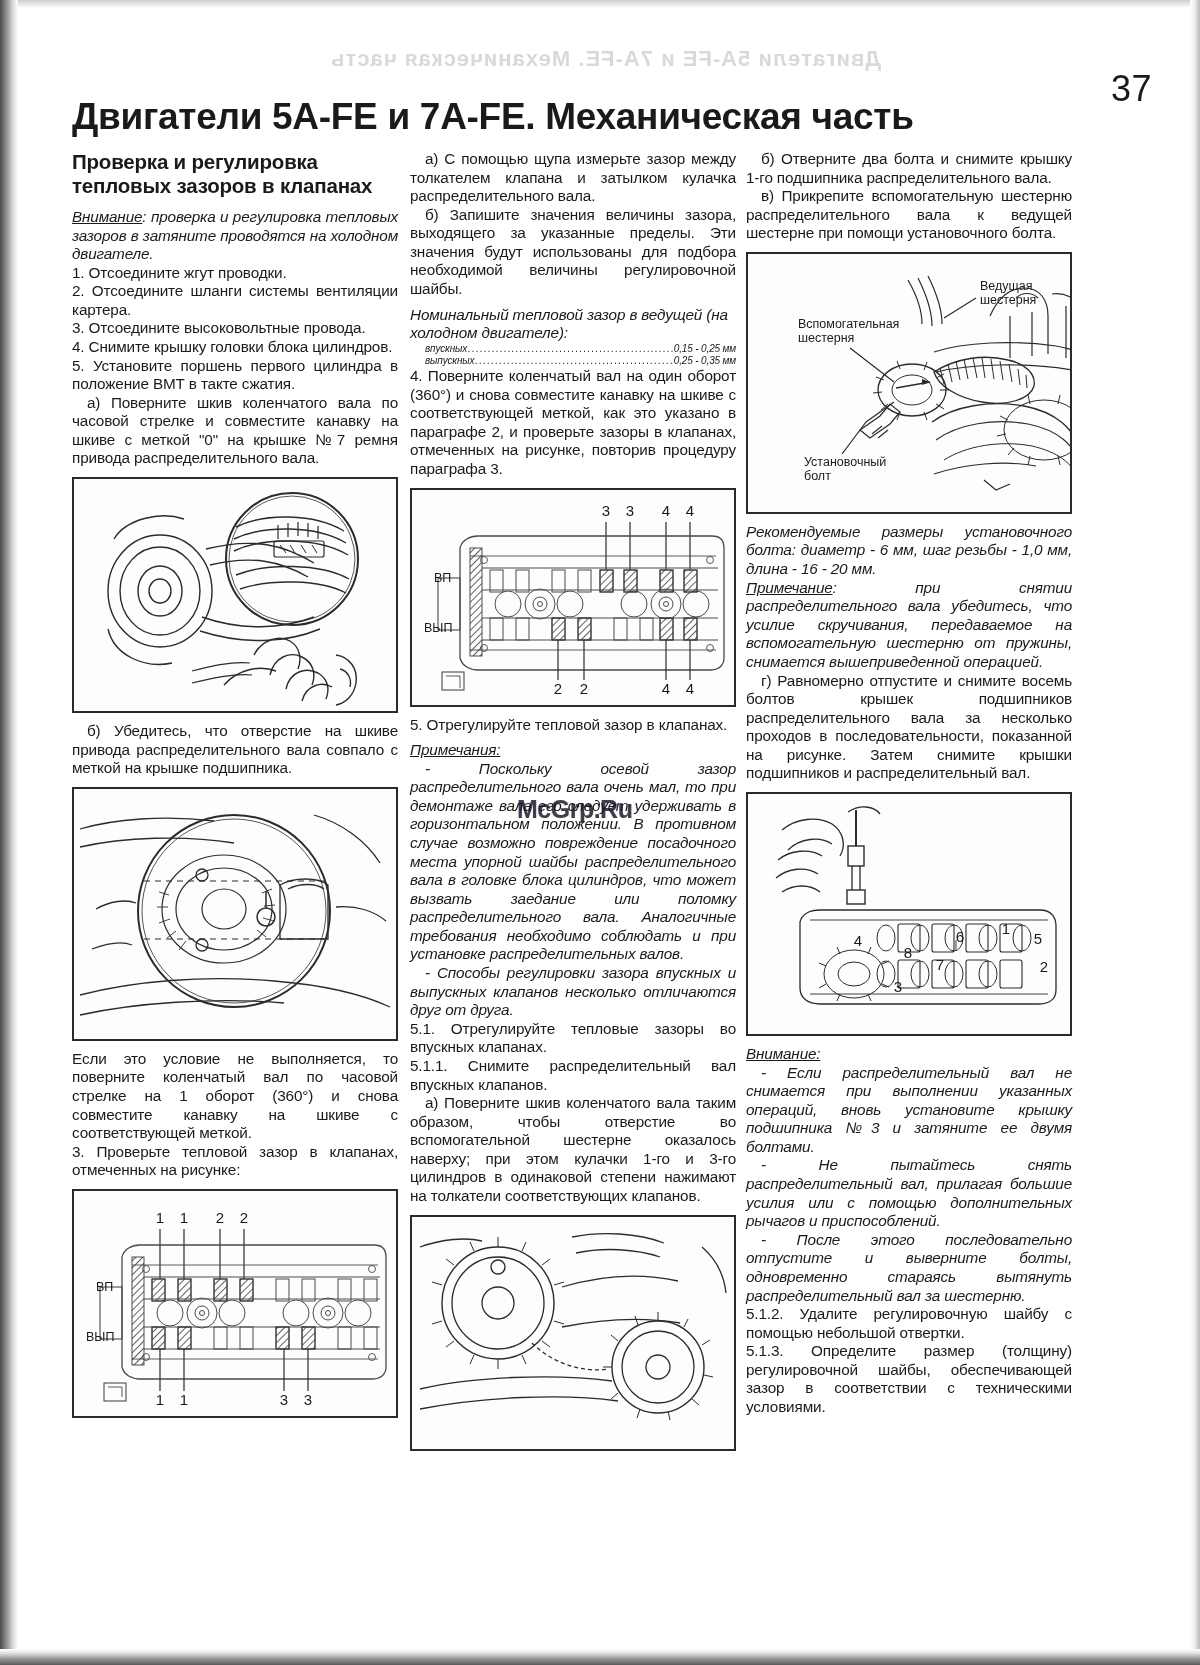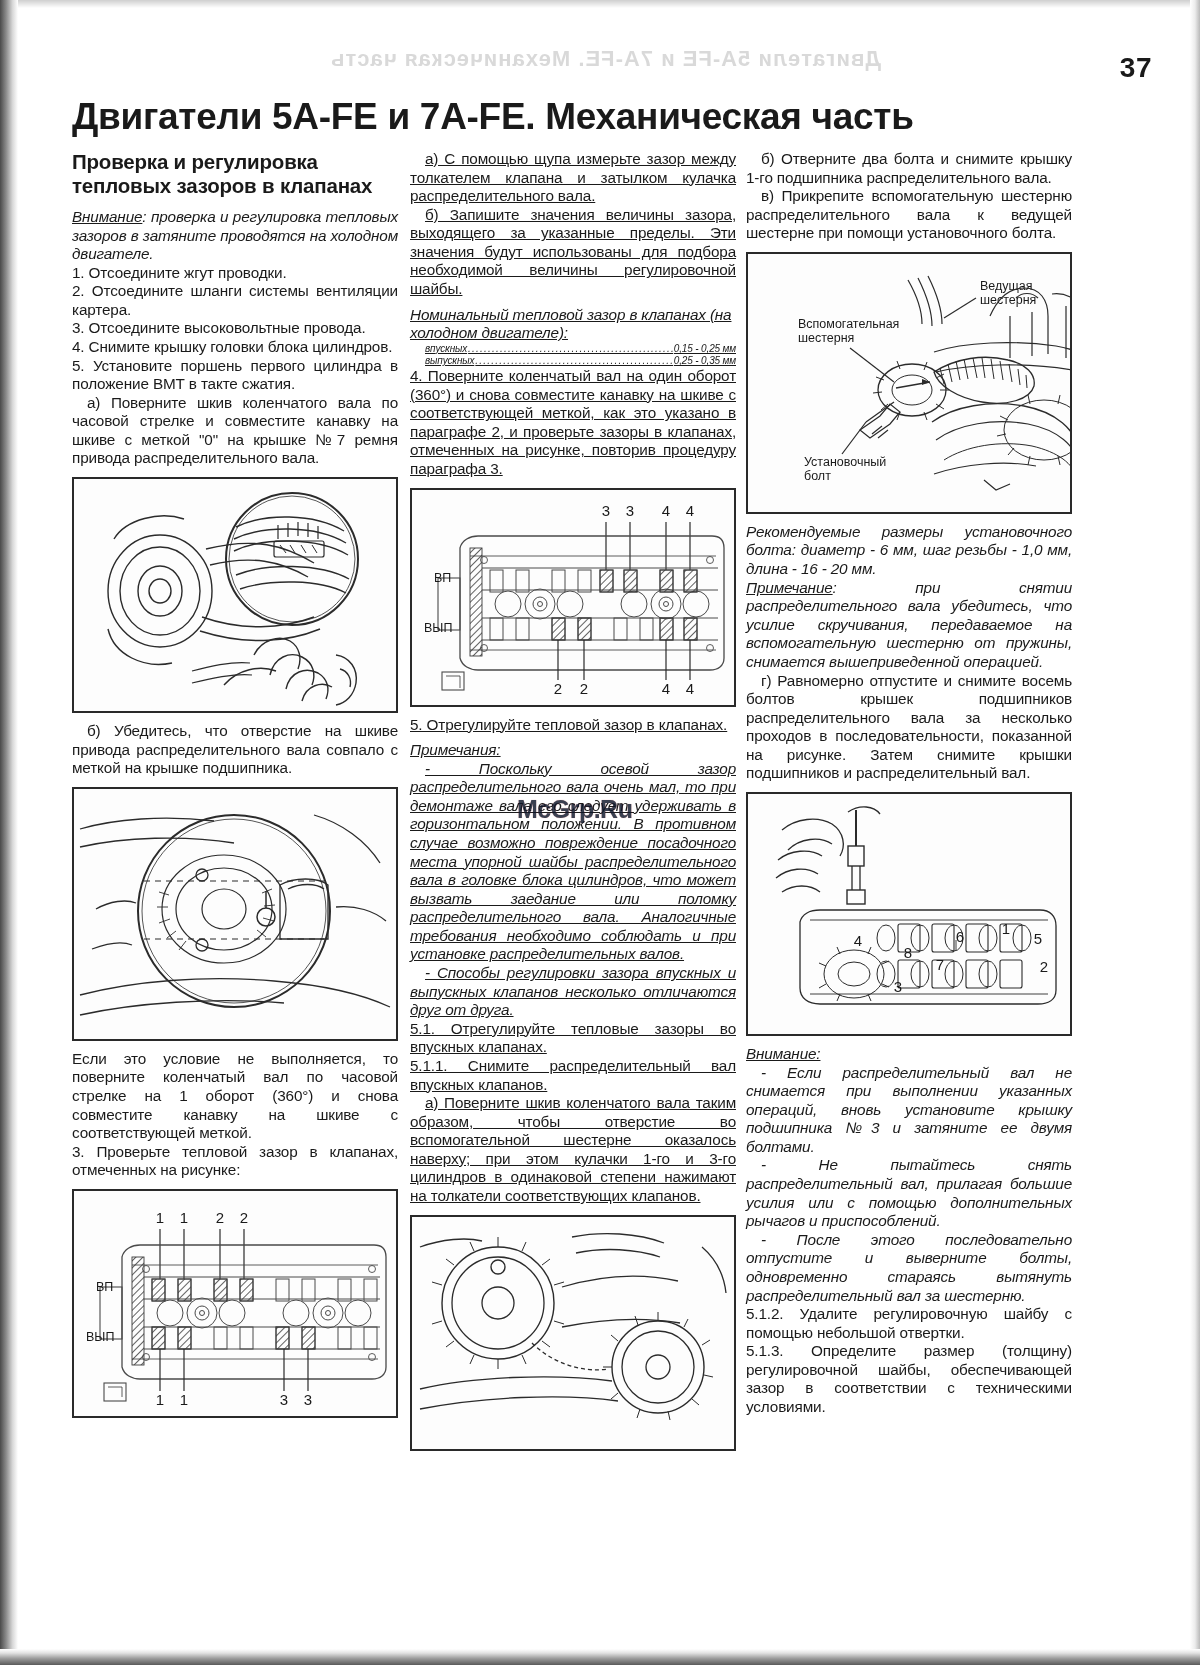--- a/index.html
+++ b/index.html
@@ -57,23 +57,23 @@
     font-size: 22px;
     letter-spacing: 1px;
     transform: scaleX(-1);
     white-space: nowrap;
     font-weight: bold;
   }
 
   .page-number {
     position: absolute;
     right: 48px;
-    top: 52px;
-    font-size: 28px;
-    font-weight: bold;
+    top: 68px;
+    font-size: 36px;
+    font-weight: normal;
     letter-spacing: 0.5px;
   }
 
   .title {
     position: absolute;
     left: 72px;
     top: 96px;
     width: 1050px;
     font-size: 37px;
     font-weight: bold;
@@ -86,21 +86,21 @@
     left: 72px;
     top: 150px;
     width: 1015px;
     display: flex;
     gap: 10px;
   }
   .col {
     width: 326px;
     flex: 0 0 326px;
   }
-  .col-mid { margin-left: 2px; text-decoration: underline; }
+  .col-mid { margin-left: 2px; }
 
   h2.section-head {
     font-size: 20.5px;
     font-weight: bold;
     line-height: 1.17;
     margin: 0 0 10px 0;
     letter-spacing: -0.2px;
   }
 
   p {
@@ -409,21 +409,21 @@
       </div>
 
     </div>
 
     <div class="col col-mid">
 
       <p class="ind">а) С помощью щупа измерьте зазор между толкателем клапана и затылком кулачка распределительного вала.</p>
       <p class="ind">б) Запишите значения величины зазора, выходящего за указанные пределы. Эти значения будут использованы для подбора необходимой величины регулировочной шайбы.</p>
 
       <div class="gap-s"></div>
-      <p class="it noj">Номинальный тепловой зазор в клапанах (на холодном двигателе):</p>
+      <p class="it noj">Номинальный тепловой зазор в ведущей (на холодном двигателе):</p>
 
       <div class="spec-line">
         <span class="nm">впускных</span>
         <span class="dots">..........................................................</span>
         <span class="val">0,15 - 0,25 мм</span>
       </div>
       <div class="spec-line">
         <span class="nm">выпускных</span>
         <span class="dots">..........................................................</span>
         <span class="val">0,25 - 0,35 мм</span>

